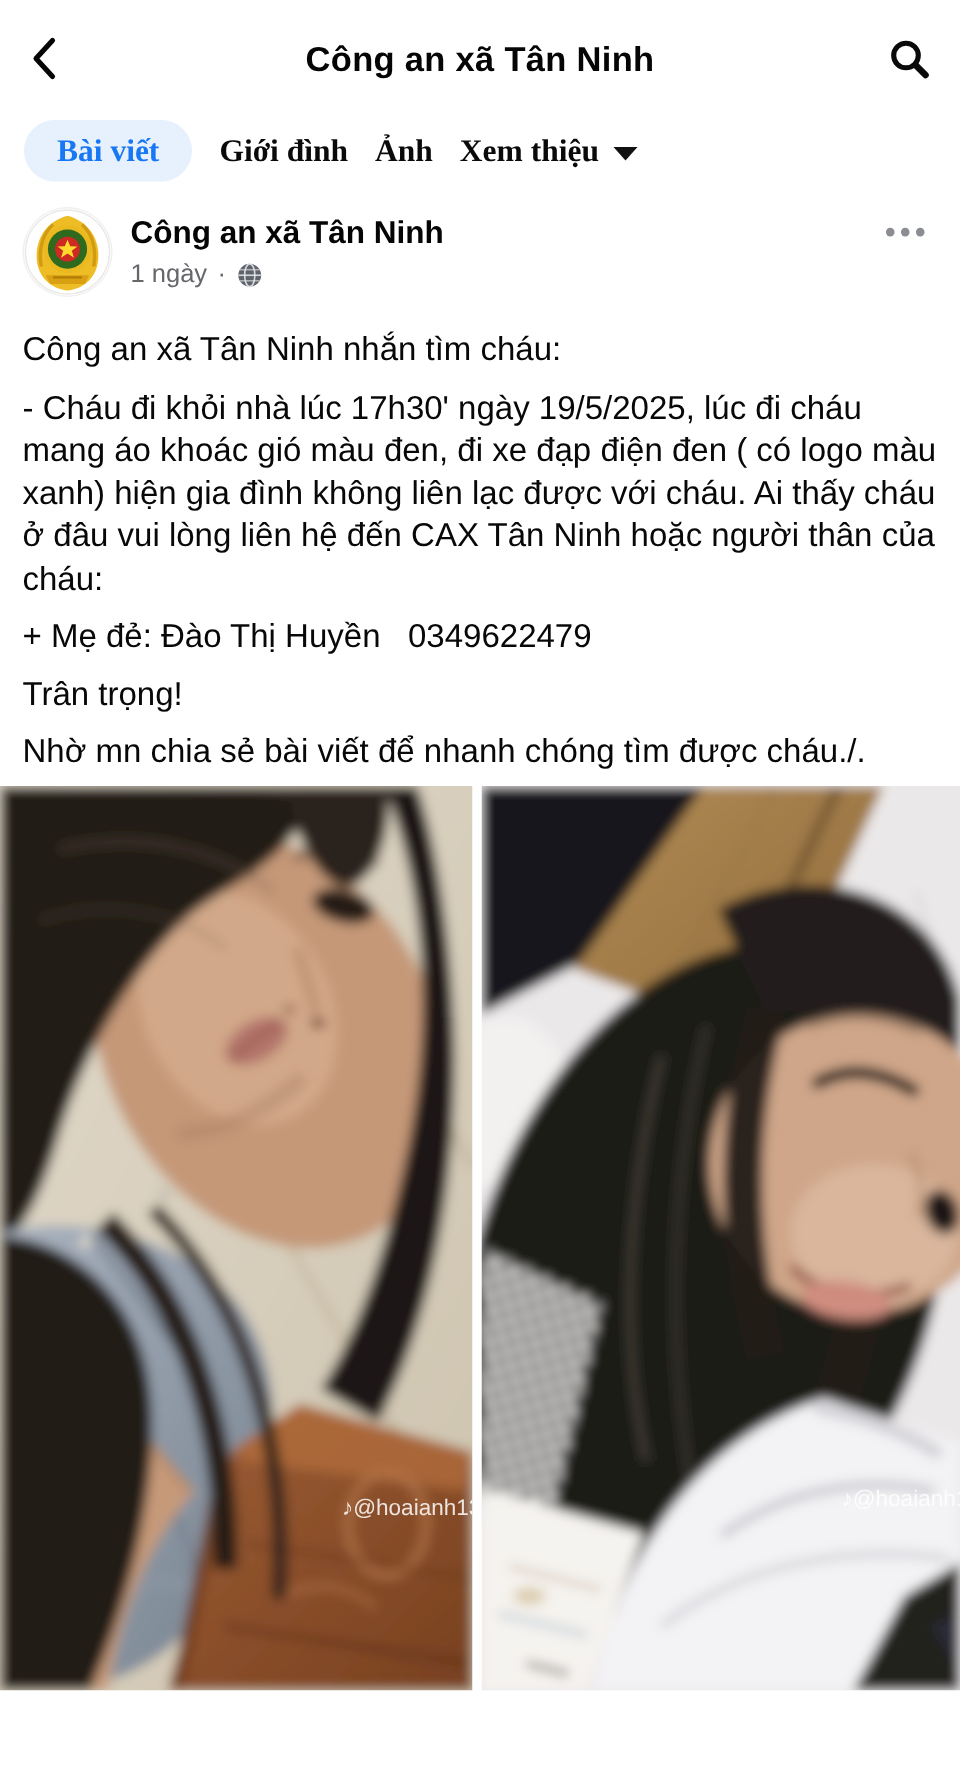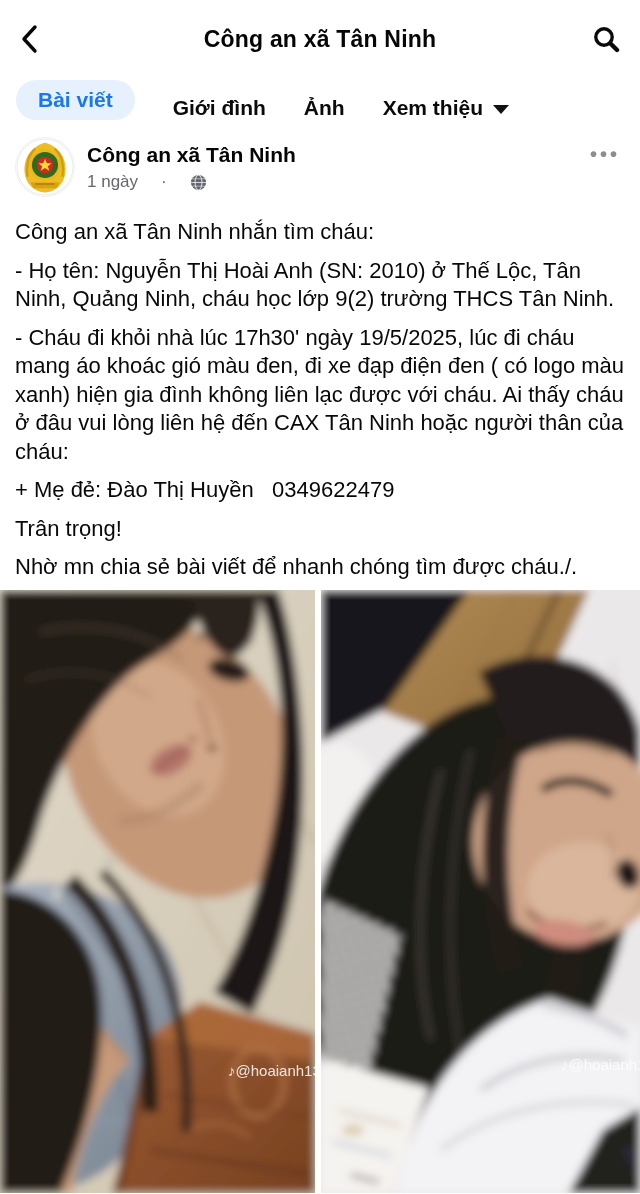--- a/index.html
+++ b/index.html
@@ -8,31 +8,31 @@
     width:640px; height:1194px; overflow:hidden;
     font-family:"Liberation Sans", sans-serif;
     color:#050505;
   }
   
   .topbar { height:78px; display:flex; align-items:center; padding:0 20px; background:#fff; }
   .back-btn { width:40px; height:40px; display:flex; align-items:center; cursor:pointer; }
   .page-title { flex:1; text-align:center; font-size:23px; font-weight:bold; letter-spacing:.2px; }
   .search-btn { width:40px; height:40px; display:flex; align-items:center; justify-content:flex-end; cursor:pointer; }
   
-  .tabs { display:flex; align-items:flex-end; gap:38px; padding:2px 16px 12px; }
+  .tabs { display:flex; align-items:center; gap:18px; padding:2px 16px 12px;font-family:Liberation Serif, serif; }
   .tab { font-size:21px; font-weight:bold; color:#0a0a0a; cursor:pointer; white-space:nowrap; display:flex; align-items:center; }
   .tab.active { background:#E7F1FD; color:#1877F2; padding:8px 22px; border-radius:26px; }
   .caret-down { width:0; height:0; border-left:8px solid transparent; border-right:8px solid transparent; border-top:9px solid #111; margin-left:10px; margin-top:3px; }
   
   .post-header { display:flex; align-items:center; padding:6px 16px 4px; position:relative; }
   .avatar { width:58px; height:58px; border-radius:50%; overflow:hidden; flex:none; box-shadow:0 0 0 1px rgba(0,0,0,.06); cursor:pointer; }
   .avatar svg { display:block; width:100%; height:100%; }
   .ph-meta { margin-left:13px; }
   .author { font-size:21px; font-weight:bold; line-height:26px; cursor:pointer; }
-  .meta-row { display:flex; align-items:center; gap:23px; color:#65676B; font-size:17px; margin-top:4px; }
+  .meta-row { display:flex; align-items:center; gap:7px; color:#65676B; font-size:17px; margin-top:4px; }
   .more-btn { position:absolute; right:20px; top:12px; color:#8a8d91; font-size:20px; font-weight:bold; letter-spacing:3px; cursor:pointer; line-height:20px; }
   
   .body-text { padding:8px 15px 4px; font-size:22px; line-height:28.5px; color:#080809; }
   .body-text p { white-space:pre-wrap;margin-top:10px; }
   
   .photos { display:flex; gap:6px; margin-top:4px; height:603px; background:#fff; }
   .photo { height:100%; overflow:hidden; cursor:pointer; }
   .photo.left  { width:315px; }
   .photo.right { width:319px; }
   .photo svg { display:block; width:100%; height:100%; }
@@ -95,21 +95,20 @@
         <line x1="2" y1="4.8" x2="15" y2="4.8" stroke="#e9eaec" stroke-width="1" opacity=".6"></line>
         <line x1="2" y1="12.2" x2="15" y2="12.2" stroke="#e9eaec" stroke-width="1" opacity=".6"></line>
       </svg>
     </div>
   </div>
   <div class="more-btn">•••</div>
 </div>
 
 <div class="body-text">
   <p>Công an xã Tân Ninh nhắn tìm cháu:</p>
-  <p>- Họ tên: Nguyễn Thị Hoài Anh (SN: 2010) ở Thế Lộc, Tân Ninh, Quảng Ninh, cháu học lớp 9(2) trường THCS Tân Ninh.</p>
   <p>- Cháu đi khỏi nhà lúc 17h30' ngày 19/5/2025, lúc đi cháu mang áo khoác gió màu đen, đi xe đạp điện đen ( có logo màu xanh) hiện gia đình không liên lạc được với cháu. Ai thấy cháu ở đâu vui lòng liên hệ đến CAX Tân Ninh hoặc người thân của cháu:</p>
   <p>+ Mẹ đẻ: Đào Thị Huyền   0349622479</p>
   <p>Trân trọng!</p>
   <p>Nhờ mn chia sẻ bài viết để nhanh chóng tìm được cháu./.</p>
 </div>
 
 <div class="photos">
 
   <div class="photo left">
     <svg viewBox="0 0 315 603" preserveAspectRatio="none">

